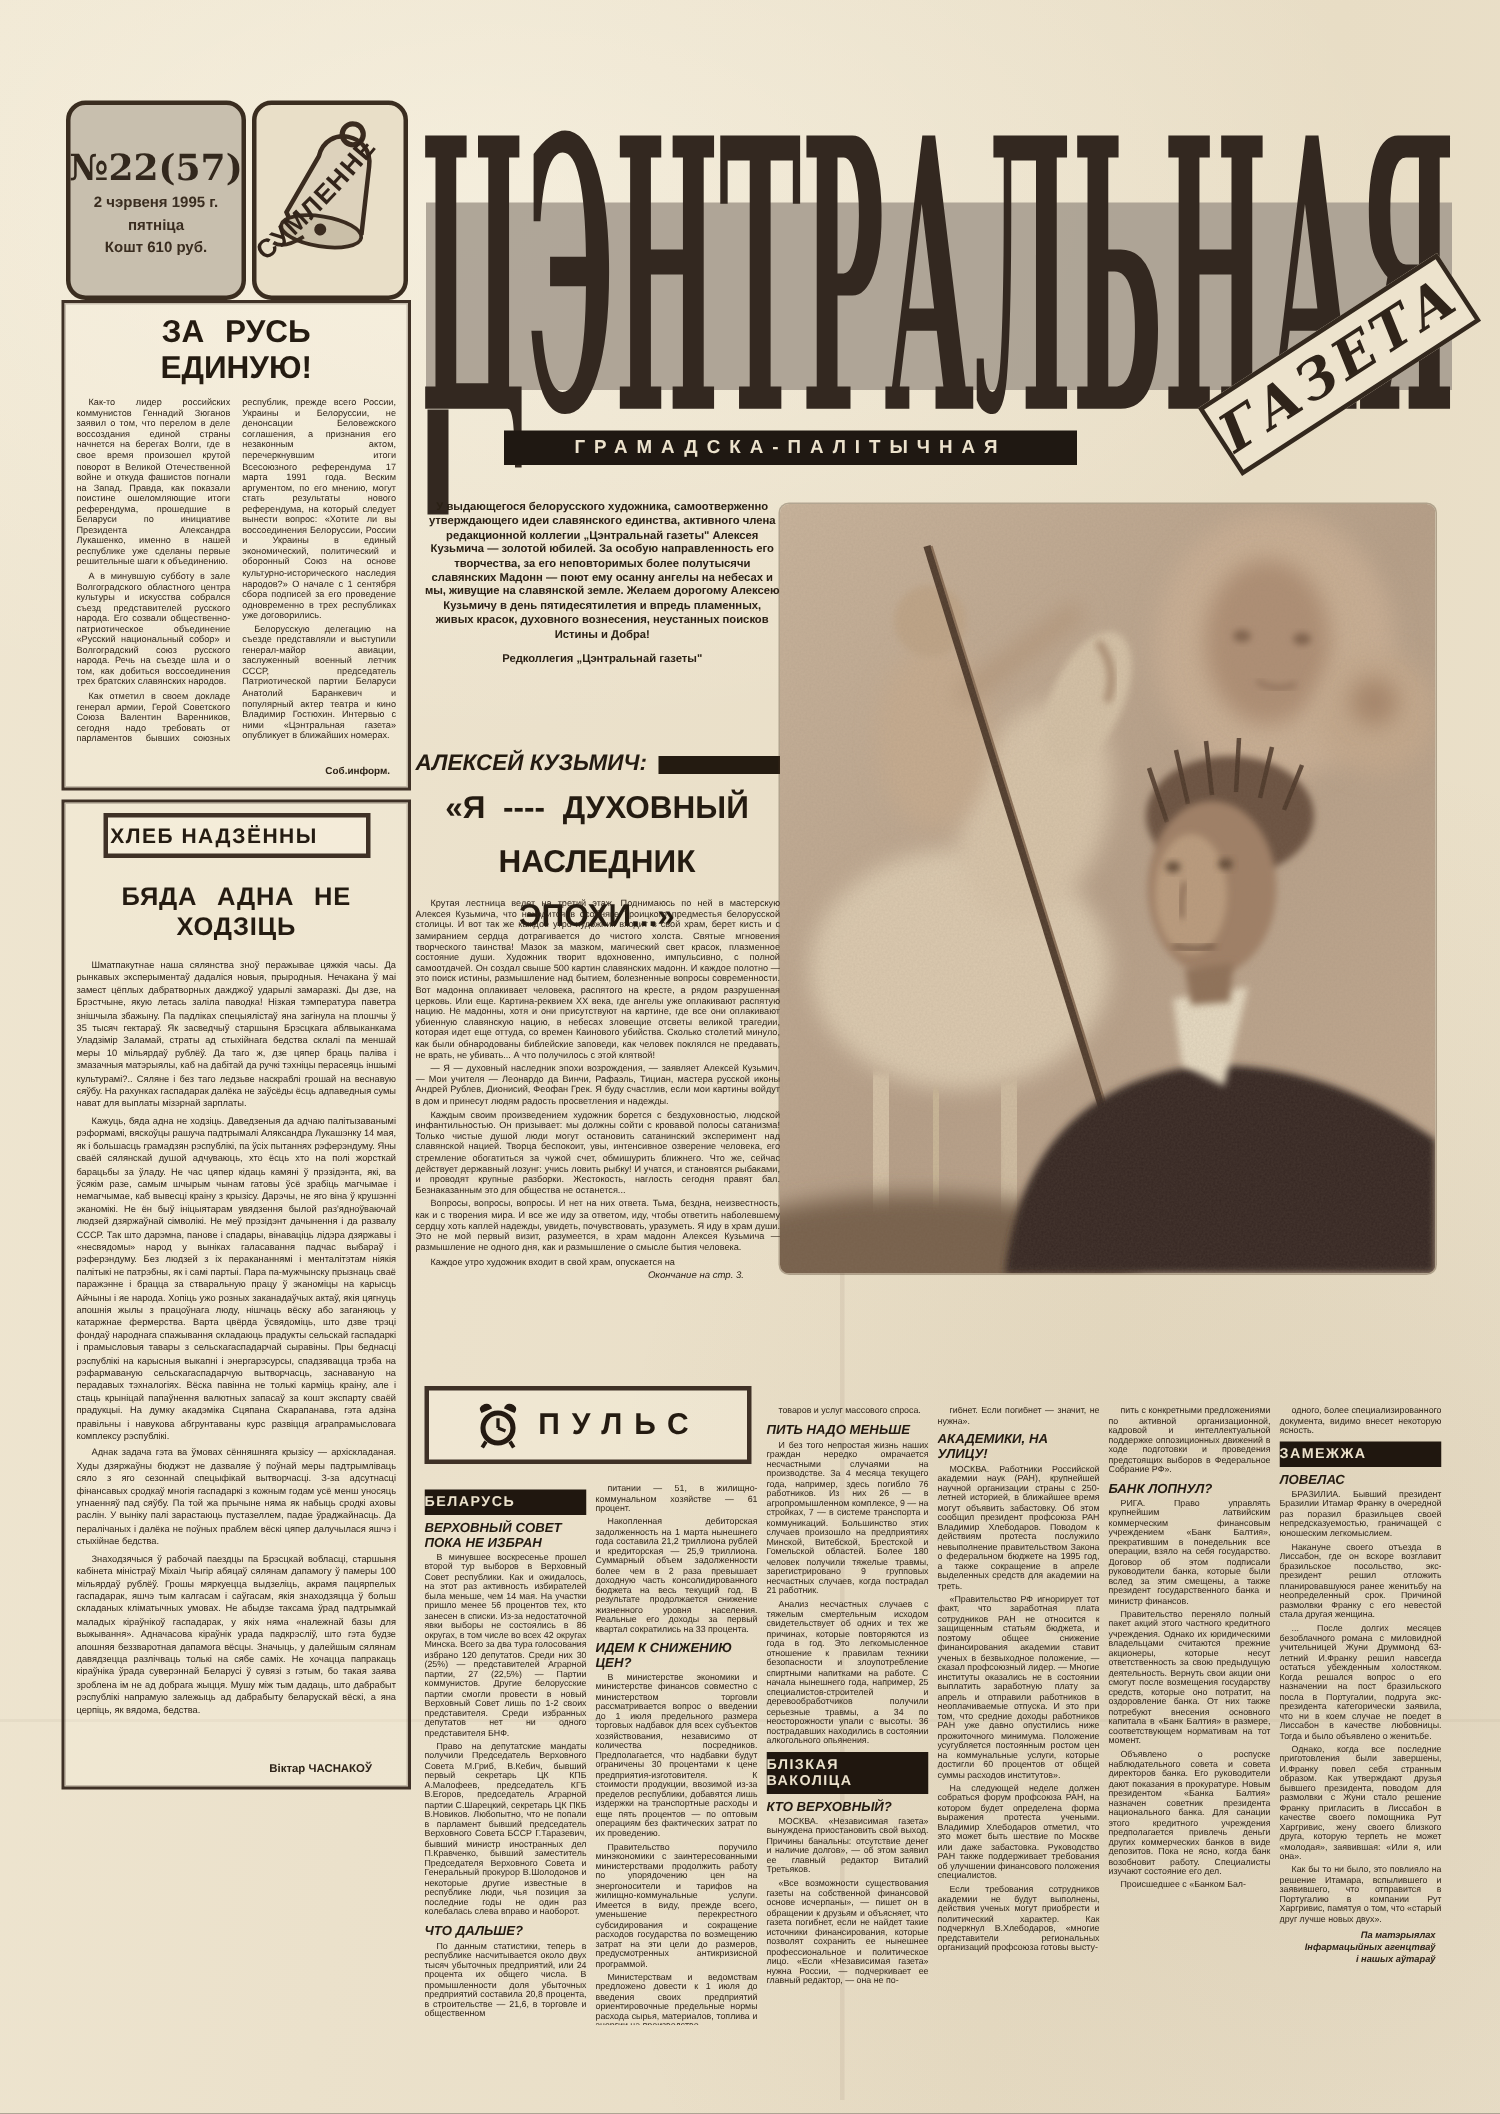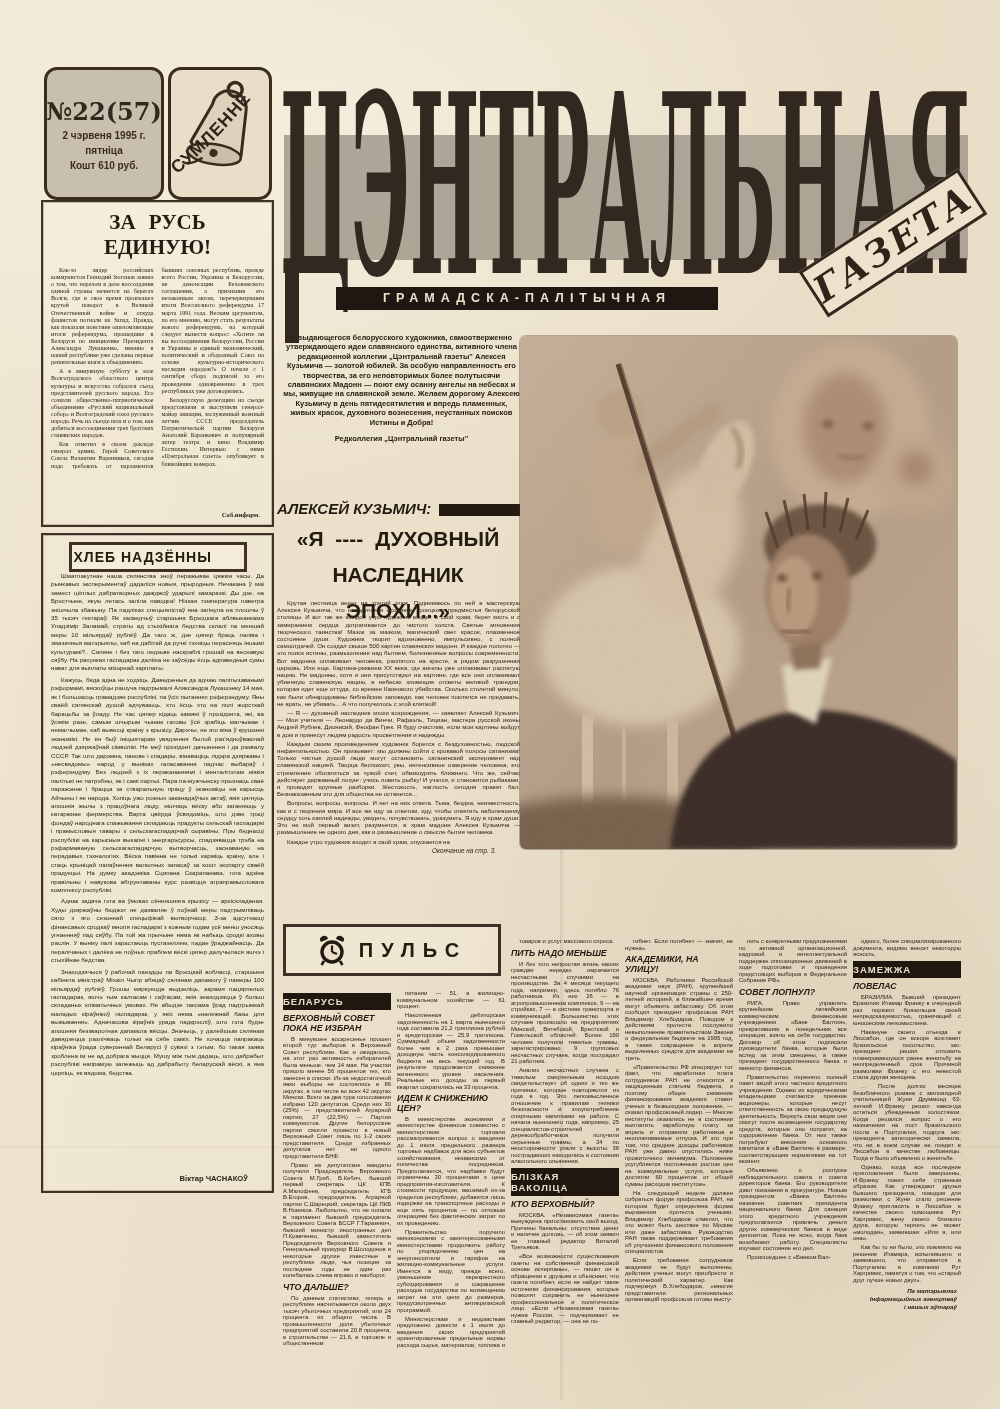--- a/index.html
+++ b/index.html
@@ -25,21 +25,21 @@
   .stamp{position:absolute;left:798px;top:216px;width:190px;height:54px;transform:rotate(-33deg);
     border:3px solid #33281e;background:#ede3cd;box-sizing:border-box;display:flex;align-items:center;
     justify-content:center;font-family:"DejaVu Serif",serif;font-style:italic;font-weight:bold;
     font-size:36px;letter-spacing:3px;color:#2f241a;z-index:5;}
   .subtitle{position:absolute;left:336px;top:287px;width:382px;height:23px;background:#1f1812;
     color:#ece2cc;font-weight:bold;font-size:12.5px;letter-spacing:6px;text-align:center;line-height:23px;}
 
   
   .box{position:absolute;border:2px solid #3f3126;box-sizing:border-box;background:rgba(255,250,235,.18);
     box-shadow:inset 0 0 0 1px rgba(63,49,38,.25);}
-  .rus-box{left:41px;top:200px;width:233px;height:327px;padding:6px 8px;font-family:Liberation Serif, serif;}
+  .rus-box{left:41px;top:200px;width:233px;height:327px;padding:6px 8px;}
   .rus-head{font-weight:bold;font-size:21px;text-align:center;word-spacing:8px;margin:2px 0 7px;color:#241b11;}
   .rus-cols{column-count:2;column-gap:8px;height:252px;overflow:hidden;font-size:6.1px;line-height:7.1px;
     text-align:justify;}
   .rus-cols p{margin:0 0 2px;text-indent:8px;}
   .rus-sign{position:absolute;right:12px;bottom:7px;font-size:6.6px;font-weight:bold;}
 
   .bread-box{left:41px;top:533px;width:233px;height:660px;padding:6px 8px;}
   .rubric{width:168px;margin:1px auto 0;border:3px solid #3f3126;padding:4px 2px;text-align:left;
     font-weight:bold;font-size:14px;letter-spacing:1px;color:#241b11;background:rgba(255,250,235,.3);}
   .bread-head{font-weight:bold;font-size:17px;letter-spacing:.5px;word-spacing:8px;text-align:center;
@@ -129,20 +129,21 @@
         <p>Как-то лидер российских коммунистов Геннадий Зюганов заявил о том, что перелом в деле воссоздания единой страны начнется на берегах Волги, где в свое время произошел крутой поворот в Великой Отечественной войне и откуда фашистов погнали на Запад. Правда, как показали поистине ошеломляющие итоги референдума, прошедшие в Беларуси по инициативе Президента Александра Лукашенко, именно в нашей республике уже сделаны первые решительные шаги к объединению.</p>
         <p>А в минувшую субботу в зале Волгоградского областного центра культуры и искусства собрался съезд представителей русского народа. Его созвали общественно-патриотическое объединение «Русский национальный собор» и Волгоградский союз русского народа. Речь на съезде шла и о том, как добиться воссоединения трех братских славянских народов.</p>
         <p>Как отметил в своем докладе генерал армии, Герой Советского Союза Валентин Варенников, сегодня надо требовать от парламентов бывших союзных республик, прежде всего России, Украины и Белоруссии, не денонсации Беловежского соглашения, а признания его незаконным актом, перечеркнувшим итоги Всесоюзного референдума 17 марта 1991 года. Веским аргументом, по его мнению, могут стать результаты нового референдума, на который следует вынести вопрос: «Хотите ли вы воссоединения Белоруссии, России и Украины в единый экономический, политический и оборонный Союз на основе культурно-исторического наследия народов?» О начале с 1 сентября сбора подписей за его проведение одновременно в трех республиках уже договорились.</p>
         <p>Белорусскую делегацию на съезде представляли и выступили генерал-майор авиации, заслуженный военный летчик СССР, председатель Патриотической партии Беларуси Анатолий Баранкевич и популярный актер театра и кино Владимир Гостюхин. Интервью с ними «Цэнтральная газета» опубликует в ближайших номерах.</p>
       </div>
     <div class="rus-sign">Соб.информ.</div>
   </div>
 
   <div class="box bread-box">
     <div class="rubric">ХЛЕБ НАДЗЁННЫ</div>
+    <div class="bread-head">БЯДА АДНА НЕ ХОДЗІЦЬ</div>
     <div class="bread-body">
         <p>Шматпакутнае наша сялянства зноў перажывае цяжкія часы. Да рынкавых эксперыментаў дадаліся новыя, прыродныя. Нечакана ў маі замест цёплых дабратворных дажджоў ударылі замаразкі. Ды дзе, на Брэстчыне, якую летась заліла паводка! Нізкая тэмпература паветра знішчыла збажыну. Па падліках спецыялістаў яна загінула на плошчы ў 35 тысяч гектараў. Як засведчыў старшыня Брэсцкага аблвыканкама Уладзімір Заламай, страты ад стыхійнага бедства склалі па меншай меры 10 мільярдаў рублёў. Да таго ж, дзе цяпер браць паліва і змазачныя матэрыялы, каб на дабітай да ручкі тэхніцы перасеяць іншымі культурамі?.. Сяляне і без таго ледзьве наскраблі грошай на веснавую сяўбу. На рахунках гаспадарак далёка не заўсёды ёсць адпаведныя сумы нават для выплаты мізэрнай зарплаты.</p>
         <p>Кажуць, бяда адна не ходзіць. Даведзеныя да адчаю палітызаванымі рэформамі, вяскоўцы рашуча падтрымалі Аляксандра Лукашэнку 14 мая, як і большасць грамадзян рэспублікі, па ўсіх пытаннях рэферэндуму. Яны сваёй сялянскай душой адчуваюць, хто ёсць хто на полі жорсткай барацьбы за ўладу. Не час цяпер кідаць камяні ў прэзідэнта, які, ва ўсякім разе, самым шчырым чынам гатовы ўсё зрабіць магчымае і немагчымае, каб вывесці краіну з крызісу. Дарэчы, не яго віна ў крушэнні эканомікі. Не ён быў ініцыятарам увядзення былой раз'ядноўваючай людзей дзяржаўнай сімволікі. Не меў прэзідэнт дачынення і да развалу СССР. Так што дарэмна, панове і спадары, вінаваціць лідэра дзяржавы і «несвядомы» народ у выніках галасавання падчас выбараў і рэферэндуму. Без людзей з іх перакананнямі і менталітэтам ніякія палітыкі не патрэбны, як і самі партыі. Пара па-мужчынску прызнаць сваё паражэнне і брацца за стваральную працу ў эканоміцы на карысць Айчыны і яе народа. Хопіць ужо розных заканадаўчых актаў, якія цягнуць апошнія жылы з працоўнага люду, нішчаць вёску або заганяюць у катаржнае фермерства. Варта цвёрда ўсвядоміць, што дзве трэці фондаў народнага спажывання складаюць прадукты сельскай гаспадаркі і прамысловыя тавары з сельскагаспадарчай сыравіны. Пры беднасці рэспублікі на карысныя выкапні і энергарэсурсы, спадзявацца трэба на рэфармаваную сельскагаспадарчую вытворчасць, заснаваную на перадавых тэхналогіях. Вёска павінна не толькі карміць краіну, але і стаць крыніцай папаўнення валютных запасаў за кошт экспарту сваёй прадукцыі. На думку акадэміка Сцяпана Скарапанава, гэта адзіна правільны і навукова абгрунтаваны курс развіцця аграпрамысловага комплексу рэспублікі.</p>
         <p>Аднак задача гэта ва ўмовах сённяшняга крызісу — архіскладаная. Худы дзяржаўны бюджэт не дазваляе ў поўнай меры падтрымліваць сяло з яго сезоннай спецыфікай вытворчасці. З-за адсутнасці фінансавых сродкаў многія гаспадаркі з кожным годам усё менш уносяць угнаенняў пад сяўбу. Па той жа прычыне няма як набыць сродкі аховы раслін. У выніку палі зарастаюць пустазеллем, падае ўраджайнасць. Да пералічаных і далёка не поўных праблем вёскі цяпер далучылася яшчэ і стыхійнае бедства.</p>
         <p>Знаходзячыся ў рабочай паездцы па Брэсцкай вобласці, старшыня кабінета міністраў Міхаіл Чыгір абяцаў сялянам дапамогу ў памеры 100 мільярдаў рублёў. Грошы мяркуецца выдзеліць, акрамя пацярпелых гаспадарак, яшчэ тым калгасам і саўгасам, якія знаходзяцца ў больш складаных кліматычных умовах. Не абыдзе таксама ўрад падтрымкай маладых кіраўнікоў гаспадарак, у якіх няма «належнай базы для выжывання». Адначасова кіраўнік урада падкрэсліў, што гэта будзе апошняя беззваротная дапамога вёсцы. Значыць, у далейшым сялянам давядзецца разлічваць толькі на сябе саміх. Не хочацца папракаць кіраўніка ўрада суверэннай Беларусі ў сувязі з гэтым, бо такая заява зроблена ім не ад добрага жыцця. Мушу між тым дадаць, што дабрабыт рэспублікі напрамую залежыць ад дабрабыту беларускай вёскі, а яна церпіць, як вядома, бедства.</p>
       </div>
     <div class="bread-sign">Віктар ЧАСНАКОЎ</div>
   </div>
 
   <div class="intro">
@@ -282,21 +283,21 @@
     <div class="pcol">
         <p class="blk-para">гибнет. Если погибнет — значит, не нужна».</p>
         <h4 class="blk-headline">АКАДЕМИКИ, НА УЛИЦУ!</h4>
         <p class="blk-para">МОСКВА. Работники Российской академии наук (РАН), крупнейшей научной организации страны с 250-летней историей, в ближайшее время могут объявить забастовку. Об этом сообщил президент профсоюза РАН Владимир Хлебодаров. Поводом к действиям протеста послужило невыполнение правительством Закона о федеральном бюджете на 1995 год, а также сокращение в апреле выделенных средств для академии на треть.</p>
         <p class="blk-para">«Правительство РФ игнорирует тот факт, что заработная плата сотрудников РАН не относится к защищенным статьям бюджета, и поэтому общее снижение финансирования академии ставит ученых в безвыходное положение, — сказал профсоюзный лидер. — Многие институты оказались не в состоянии выплатить заработную плату за апрель и отправили работников в неоплачиваемые отпуска. И это при том, что средние доходы работников РАН уже давно опустились ниже прожиточного минимума. Положение усугубляется постоянным ростом цен на коммунальные услуги, которые достигли 60 процентов от общей суммы расходов институтов».</p>
         <p class="blk-para">На следующей неделе должен собраться форум профсоюза РАН, на котором будет определена форма выражения протеста учеными. Владимир Хлебодаров отметил, что это может быть шествие по Москве или даже забастовка. Руководство РАН также поддерживает требования об улучшении финансового положения специалистов.</p>
         <p class="blk-para">Если требования сотрудников академии не будут выполнены, действия ученых могут приобрести и политический характер. Как подчеркнул В.Хлебодаров, «многие представители региональных организаций профсоюза готовы высту-</p>
       </div>
     <div class="pcol">
         <p class="blk-para">пить с конкретными предложениями по активной организационной, кадровой и интеллектуальной поддержке оппозиционных движений в ходе подготовки и проведения предстоящих выборов в Федеральное Собрание РФ».</p>
-        <h4 class="blk-headline">СОВЕТ ЛОПНУЛ?</h4>
+        <h4 class="blk-headline">БАНК ЛОПНУЛ?</h4>
         <p class="blk-para">РИГА. Право управлять крупнейшим латвийским коммерческим финансовым учреждением «Банк Балтия», прекратившим в понедельник все операции, взяло на себя государство. Договор об этом подписали руководители банка, которые были вслед за этим смещены, а также президент государственного банка и министр финансов.</p>
         <p class="blk-para">Правительство переняло полный пакет акций этого частного кредитного учреждения. Однако их юридическими владельцами считаются прежние акционеры, которые несут ответственность за свою предыдущую деятельность. Вернуть свои акции они смогут после возмещения государству средств, которые оно потратит, на оздоровление банка. От них также потребуют внесения основного капитала в «Банк Балтия» в размере, соответствующем нормативам на тот момент.</p>
         <p class="blk-para">Объявлено о роспуске наблюдательного совета и совета директоров банка. Его руководители дают показания в прокуратуре. Новым президентом «Банка Балтия» назначен советник президента национального банка. Для санации этого кредитного учреждения предполагается привлечь деньги других коммерческих банков в виде депозитов. Пока не ясно, когда банк возобновит работу. Специалисты изучают состояние его дел.</p>
         <p class="blk-para">Происшедшее с «Банком Бал-</p>
       </div>
     <div class="pcol">
         <p class="blk-para">одного, более специализированного документа, видимо внесет некоторую ясность.</p>
         <div class="blk-banner">ЗАМЕЖЖА</div>
         <h4 class="blk-headline">ЛОВЕЛАС</h4>
         <p class="blk-para">БРАЗИЛИА. Бывший президент Бразилии Итамар Франку в очередной раз поразил бразильцев своей непредсказуемостью, граничащей с юношеским легкомыслием.</p>

